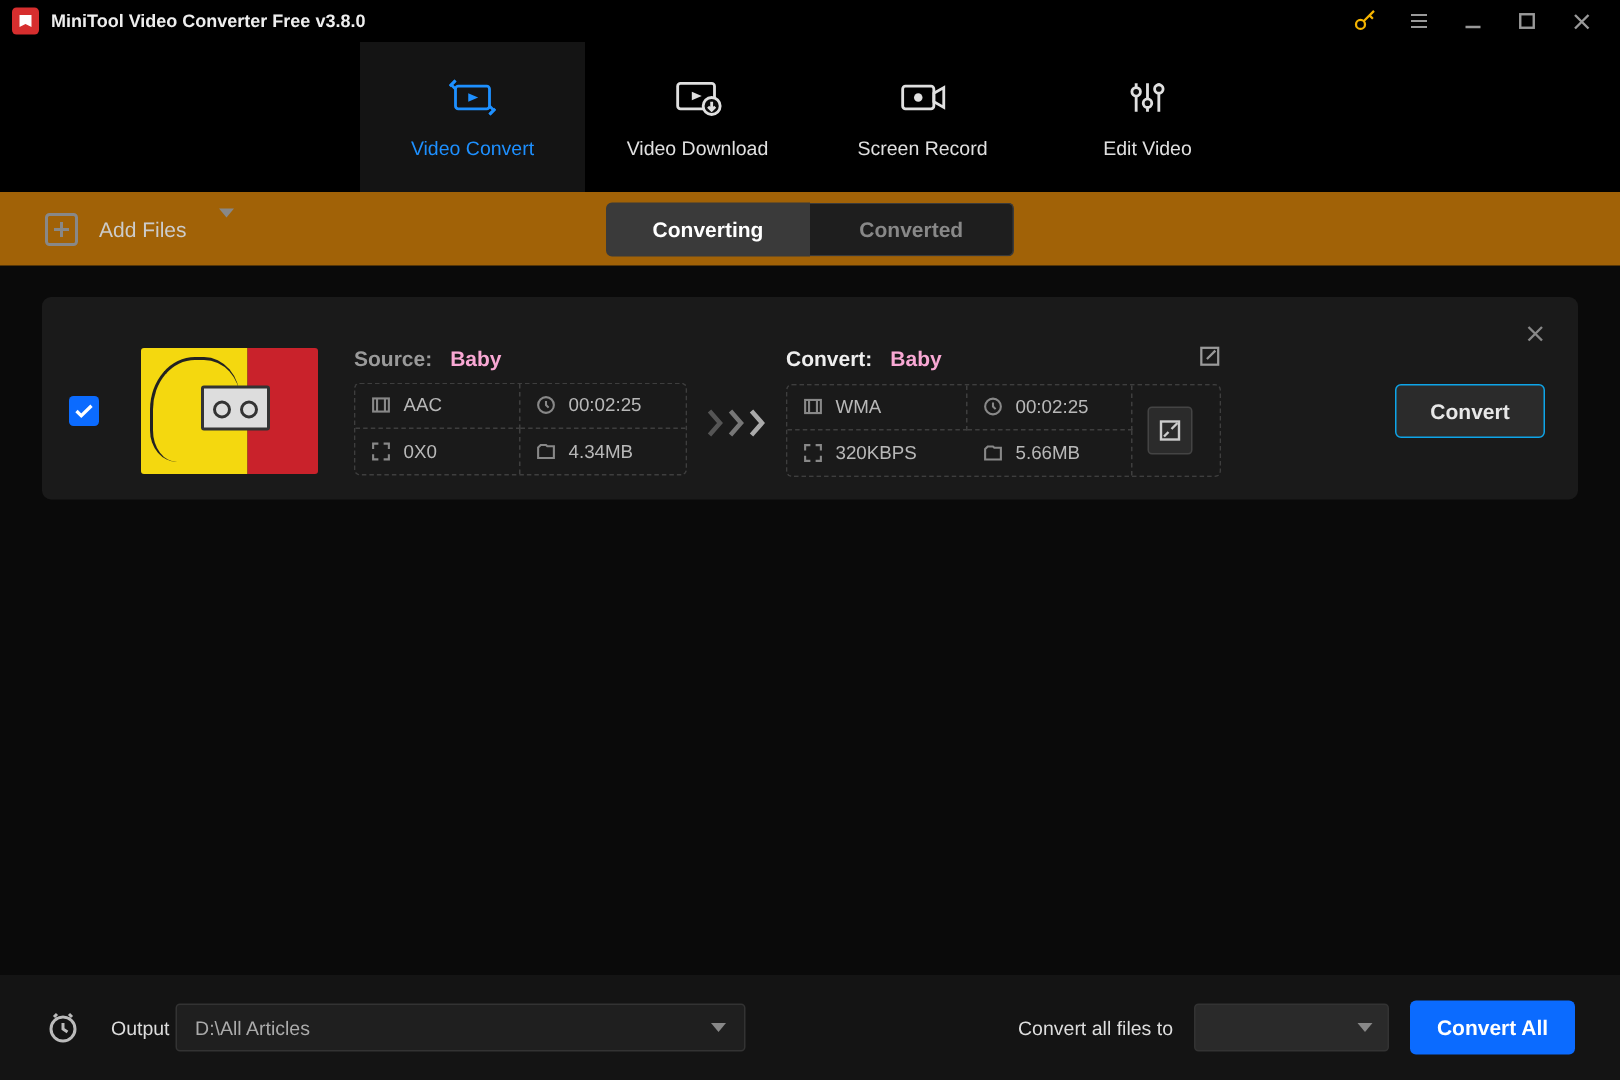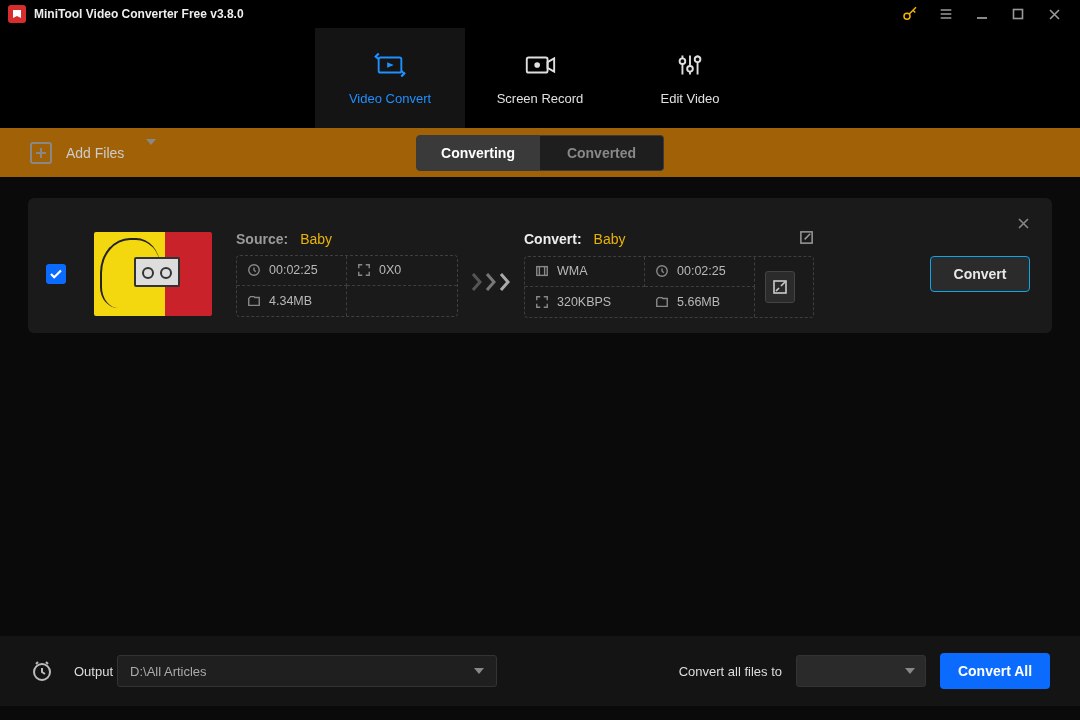--- a/index.html
+++ b/index.html
@@ -22,21 +22,21 @@
   .nav-tab svg { width:34px; height:28px; }
   .nav-tab.active svg { stroke:#1e90ff; }
   .nav-tab svg { stroke:#e0e0e0; fill:none; stroke-width:2; }
 
   
   .subbar { height:50px; background:#a16207; display:flex; align-items:center; padding:0 30px; position:relative; border-bottom:1px solid #0a0a0a;}
   .add-files { display:flex; align-items:center; gap:14px; color:#ccc; font-size:14px; cursor:pointer; font-weight:500;}
   .add-files .add-box { width:22px; height:22px; border:2px solid #888; border-radius:3px; display:flex; align-items:center; justify-content:center; color:#888; }
   .add-files .chev { margin-left:8px; }
   .seg-wrap { position:absolute; left:50%; transform:translateX(-50%); display:flex; }
-  .seg { width:124px; height:36px; display:flex; align-items:center; justify-content:center; font-size:14px; font-weight:600; border:1px solid #3a3a3a; cursor:pointer; }
+  .seg { width:136px; height:36px; display:flex; align-items:center; justify-content:center; font-size:14px; font-weight:600; border:1px solid #3a3a3a; cursor:pointer; }
   .seg.left { border-radius:4px 0 0 4px; }
   .seg.right { border-radius:0 4px 4px 0; border-left:none; }
   .seg.active { background:#3a3a3a; color:#fff; }
   .seg.inactive { background:#1e1e1e; color:#888; }
 
   
   .content { padding:20px 28px; }
   .file-card { background:#1a1a1a; border-radius:6px; height:135px; display:flex; align-items:center; padding:16px 22px 0 18px; position:relative; }
 
   .chk { width:20px; height:20px; background:#0b6bff; border-radius:3px; display:flex; align-items:center; justify-content:center; margin-right:28px; cursor:pointer;}
@@ -45,21 +45,21 @@
   .thumb { width:118px; height:84px; border-radius:2px; overflow:hidden; margin-right:24px; position:relative; }
   .thumb .half-y { position:absolute; left:0; top:0; bottom:0; width:60%; background:#f4d80f;}
   .thumb .half-r { position:absolute; right:0; top:0; bottom:0; width:40%; background:#c9222b;}
   .thumb .tape { position:absolute; left:34%; top:30%; width:46px; height:30px; background:#ddd; border:2px solid #333; border-radius:2px;}
   .thumb .tape:before,.thumb .tape:after{content:"";position:absolute;top:8px;width:8px;height:8px;border:2px solid #333;border-radius:50%;}
   .thumb .tape:before{left:6px;} .thumb .tape:after{right:6px;}
   .thumb .wire{position:absolute;left:6px;top:6px;width:60px;height:70px;border:2px solid #222;border-radius:50% 40% 60% 30%;border-right:none;border-bottom:none;}
 
   .src-block, .tgt-block { display:flex; flex-direction:column; gap:8px; }
   .blk-label { font-size:14px; color:#9a9a9a; font-weight:600; display:flex; gap:12px; }
-  .blk-label .name { color:#eab308; font-weight:400;}
+  .blk-label .name { color:#f9a8d4; font-weight:700;}
   .info-grid { border:1px dashed #3e3e3e; border-radius:4px; display:grid; grid-template-columns:110px 110px; grid-template-rows:30px 30px; }
   .tgt-block .info-grid { grid-template-columns:120px 110px 50px; }
   .cell { display:flex; align-items:center; gap:8px; padding:0 10px; font-size:12.5px; color:#b8b8b8; }
   .cell + .cell { }
   .info-grid .cell { border-right:1px dashed #3e3e3e; border-bottom:1px dashed #3e3e3e; }
   .info-grid .cell:nth-child(2),.info-grid .cell:nth-child(4){border-right:none;}
   .info-grid .cell:nth-child(3),.info-grid .cell:nth-child(4){border-bottom:none;}
   .tgt-block .info-grid .cell:nth-child(2){border-right:1px dashed #3e3e3e;}
   .tgt-block .info-grid .cell:nth-child(3){border-right:none;border-bottom:1px dashed #3e3e3e;}
   .tgt-block .info-grid .cell:nth-child(4){border-bottom:none;}
@@ -76,21 +76,21 @@
   .arrows svg:nth-child(3) path{stroke:#aaa;}
 
   .tgt-header{display:flex;align-items:center;gap:12px;}
   .edit-ico{margin-left:auto;margin-right:0;color:#9a9a9a;cursor:pointer;}
 
   .card-right{margin-left:auto;display:flex;align-items:center;gap:20px;}
   .convert-btn{background:#2b2b2b;border:1px solid #0ea5e9;color:#e8e8e8;width:100px;height:36px;border-radius:4px;font-size:14px;font-weight:600;display:flex;align-items:center;justify-content:center;cursor:pointer;}
   .close-item{position:absolute;top:18px;right:22px;color:#888;cursor:pointer;}
 
   
-  .footer{position:absolute;left:0;right:0;bottom:14px;height:70px;background:#141414;display:flex;align-items:center;padding:0 30px;}
+  .footer{position:absolute;left:0;right:0;bottom:0;height:70px;background:#141414;display:flex;align-items:center;padding:0 30px;}
   .clock-ico{width:24px;height:24px;stroke:#bbb;fill:none;stroke-width:2;}
   .out-label{margin-left:20px;font-size:13px;color:#ddd;}
   .out-select{margin-left:4px;width:380px;height:32px;background:#1f1f1f;border:1px solid #333;border-radius:3px;display:flex;align-items:center;justify-content:space-between;padding:0 12px;color:#aaa;font-size:13px;cursor:pointer;}
   .footer-right{margin-left:auto;display:flex;align-items:center;gap:14px;}
   .conv-all-lbl{font-size:13px;color:#ddd;}
   .format-select{width:130px;height:32px;background:#2a2a2a;border:1px solid #333;border-radius:3px;display:flex;align-items:center;justify-content:space-between;padding:0 10px;color:#aaa;cursor:pointer;}
   .convert-all-btn{width:110px;height:36px;background:#0b6bff;color:#fff;border-radius:4px;display:flex;align-items:center;justify-content:center;font-size:14px;font-weight:600;cursor:pointer;}
 
   .tri{width:0;height:0;border-left:5px solid transparent;border-right:5px solid transparent;border-top:6px solid #888;}
 </style>
@@ -139,20 +139,29 @@
     <svg viewBox="0 0 36 28">
           <rect x="6" y="6" width="24" height="16" rx="2"></rect>
           <path d="M15 11l7 3-7 3z" fill="#1e90ff" stroke="none"></path>
           <path d="M2 6l4-4M34 22l-4 4" stroke="#1e90ff"></path>
           <path d="M6 2l-3 3 3 3M30 26l3-3-3-3" stroke="#1e90ff" fill="none"></path>
         </svg>
     <span>Video Convert</span>
   </div>
   <div class="nav-tab">
     <svg viewBox="0 0 36 28">
+          <rect x="4" y="4" width="26" height="18" rx="2"></rect>
+          <path d="M14 10l7 3-7 3z" fill="#e0e0e0" stroke="none"></path>
+          <circle cx="28" cy="20" r="6" fill="#0a0a0a"></circle>
+          <path d="M28 17v6M25.5 20.5 28 23l2.5-2.5"></path>
+        </svg>
+    <span>Video Download</span>
+  </div>
+  <div class="nav-tab">
+    <svg viewBox="0 0 36 28">
           <rect x="4" y="6" width="22" height="16" rx="2"></rect>
           <path d="M26 11l7-4v14l-7-4z"></path>
           <circle cx="15" cy="14" r="3" fill="#e0e0e0" stroke="none"></circle>
         </svg>
     <span>Screen Record</span>
   </div>
   <div class="nav-tab">
     <svg viewBox="0 0 36 28">
           <path d="M10 4v20M18 4v20M26 4v20"></path>
           <circle cx="10" cy="10" r="3" fill="#0a0a0a"></circle>
@@ -195,20 +204,27 @@
         <div class="wire"></div>
         <div class="tape"></div>
     </div>
 
     <div class="src-block">
       <div class="blk-label">
         <span>Source:</span>
         <span class="name">Baby</span>
       </div>
       <div class="info-grid">
+        <div class="cell">
+          <svg class="ico" viewBox="0 0 16 16">
+              <rect x="2" y="3" width="12" height="10"></rect>
+              <path d="M5 3v10M11 3v10"></path>
+            </svg>
+          <span>AAC</span>
+        </div>
         <div class="cell">
           <svg class="ico" viewBox="0 0 16 16">
               <circle cx="8" cy="8" r="6"></circle>
               <path d="M8 5v3l2 2"></path>
             </svg>
           <span>00:02:25</span>
         </div>
         <div class="cell">
           <svg class="ico" viewBox="0 0 16 16">
               <path d="M2 6V2h4M14 10v4h-4M2 10v4h4M14 6V2h-4"></path>

